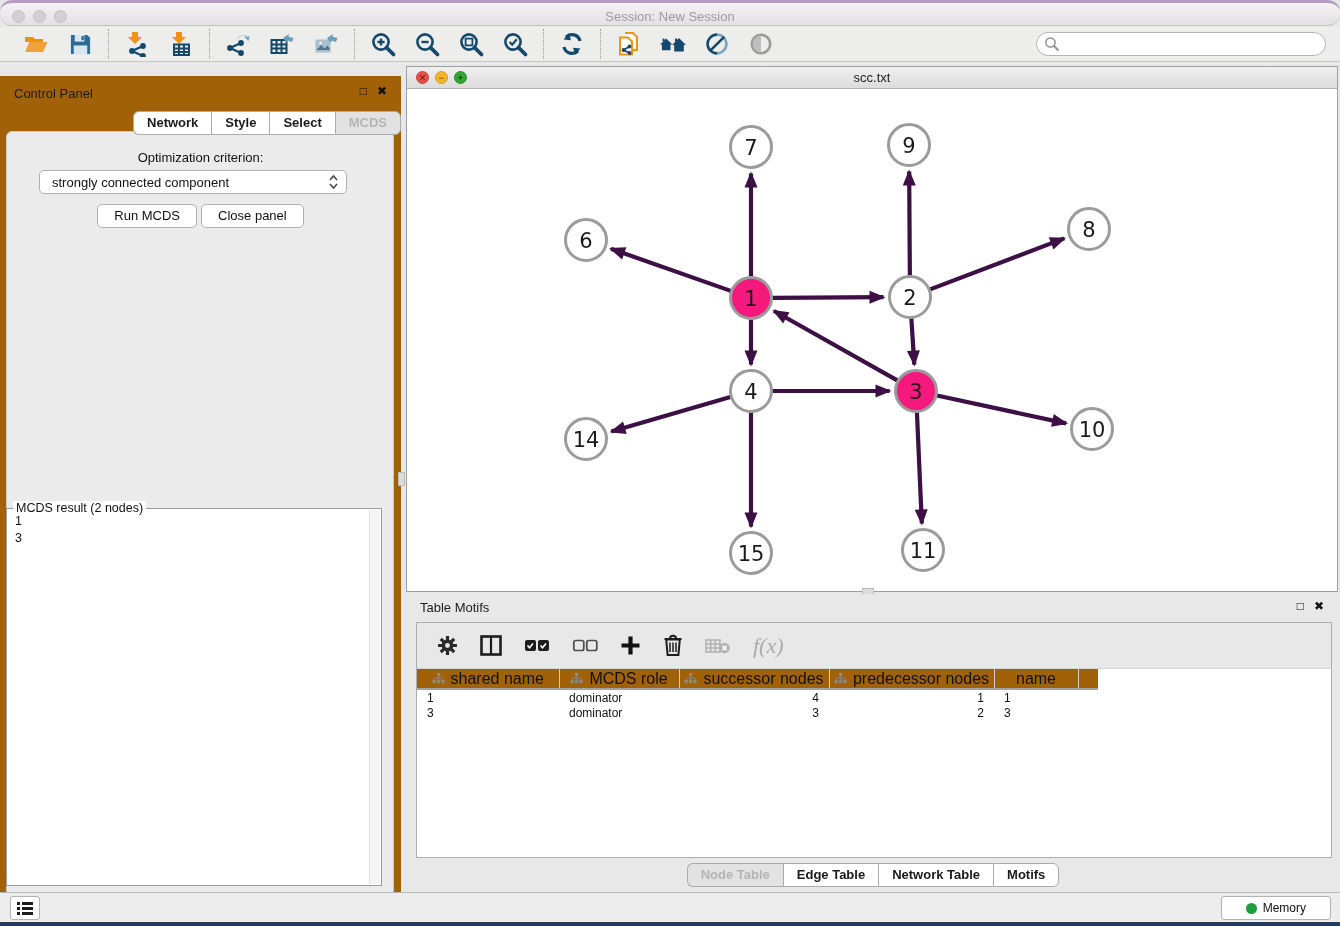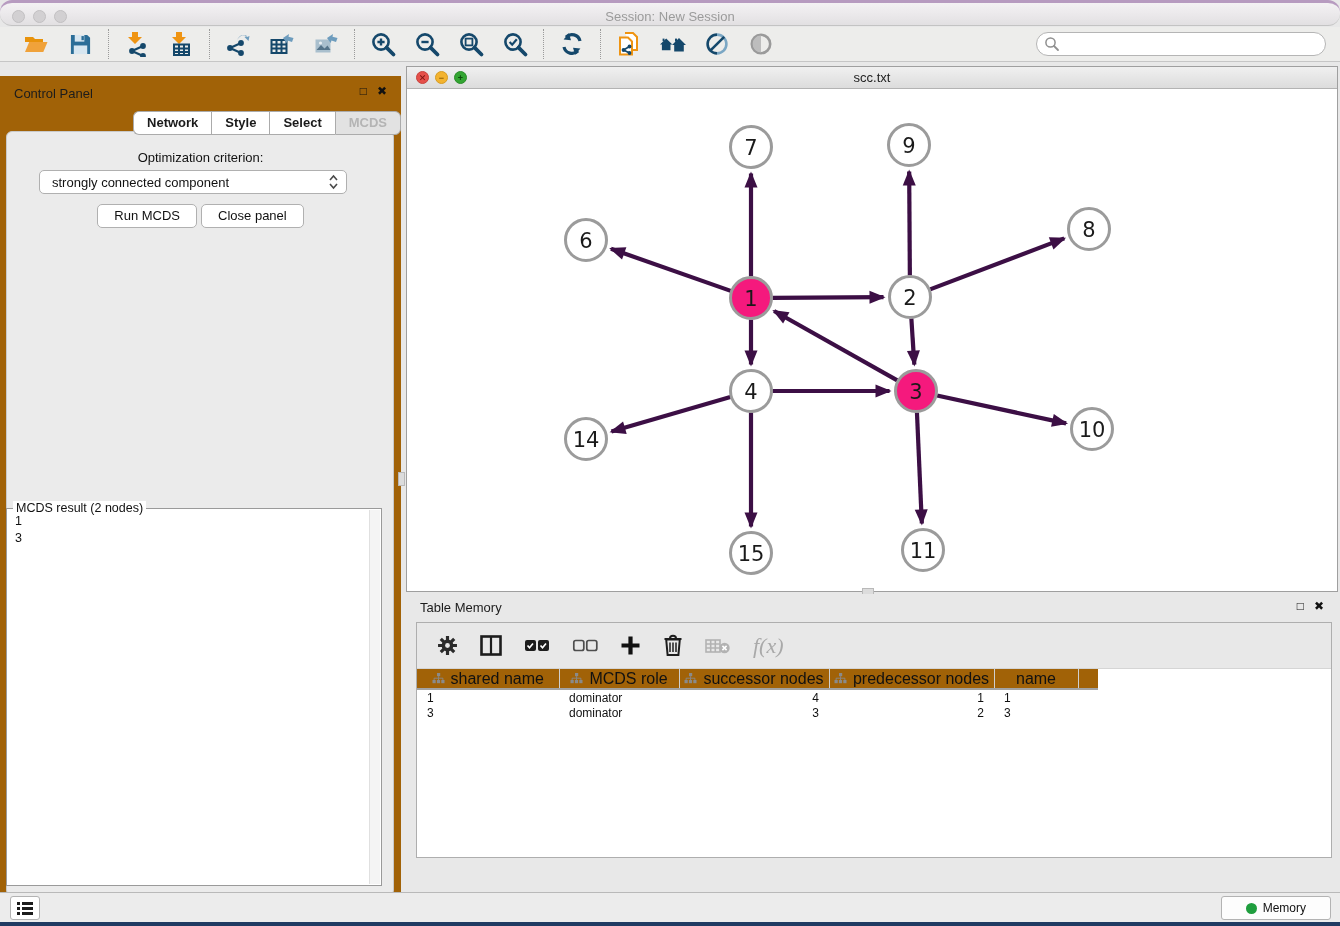--- a/index.html
+++ b/index.html
@@ -387,21 +387,21 @@
         <g>
           <circle cx="344" cy="464" r="20.5" fill="#ffffff" stroke="#9b9b9b" stroke-width="3"></circle>
           <text x="344" y="465" text-anchor="middle" dominant-baseline="central" font-size="21" fill="#1a1a1a" font-family="DejaVu Sans, sans-serif">15</text>
         </g>
       </svg>
   </div>
   <div class="splitter-v"></div>
   <div class="splitter-h"></div>
 
   <div class="table-panel">
-    <div class="tp-header panel-title">Table Memory</div>
+    <div class="tp-header panel-title">Table Motifs</div>
     <div class="tp-ctls">
       <span class="panel-ctl">□</span>
       <span class="panel-ctl">✖</span>
     </div>
     <div class="tp-frame">
       <div class="tp-toolbar">
         <span class="tp-tool">
           <svg width="21" height="21" viewBox="0 0 20 20">
               <g stroke="#2b2b2b" stroke-width="3">
                 <path d="M10 1 v4 M10 15 v4 M1 10 h4 M15 10 h4 M3.6 3.6 l2.9 2.9 M13.5 13.5 l2.9 2.9 M16.4 3.6 l-2.9 2.9 M6.5 13.5 l-2.9 2.9"></path>
@@ -535,20 +535,26 @@
               <td class="td-left">3</td>
               <td class="td-left">dominator</td>
               <td class="td-right">3</td>
               <td class="td-right">2</td>
               <td class="td-left">3</td>
               <td></td>
             </tr>
           </tbody>
       </table>
     </div>
+    <div class="tp-tabs" id="tp-tabs">
+        <div class="tab active">Node Table</div>
+        <div class="tab">Edge Table</div>
+        <div class="tab">Network Table</div>
+        <div class="tab">Motifs</div>
+      </div>
   </div>
 
   <div class="statusbar">
     <div class="list-btn">
       <svg width="18" height="15" viewBox="0 0 18 15">
           <g fill="#1d1d1d">
             <rect x="1" y="1" width="3" height="3"></rect>
             <rect x="6" y="1" width="11" height="3"></rect>
             <rect x="1" y="6" width="3" height="3"></rect>
             <rect x="6" y="6" width="11" height="3"></rect>

